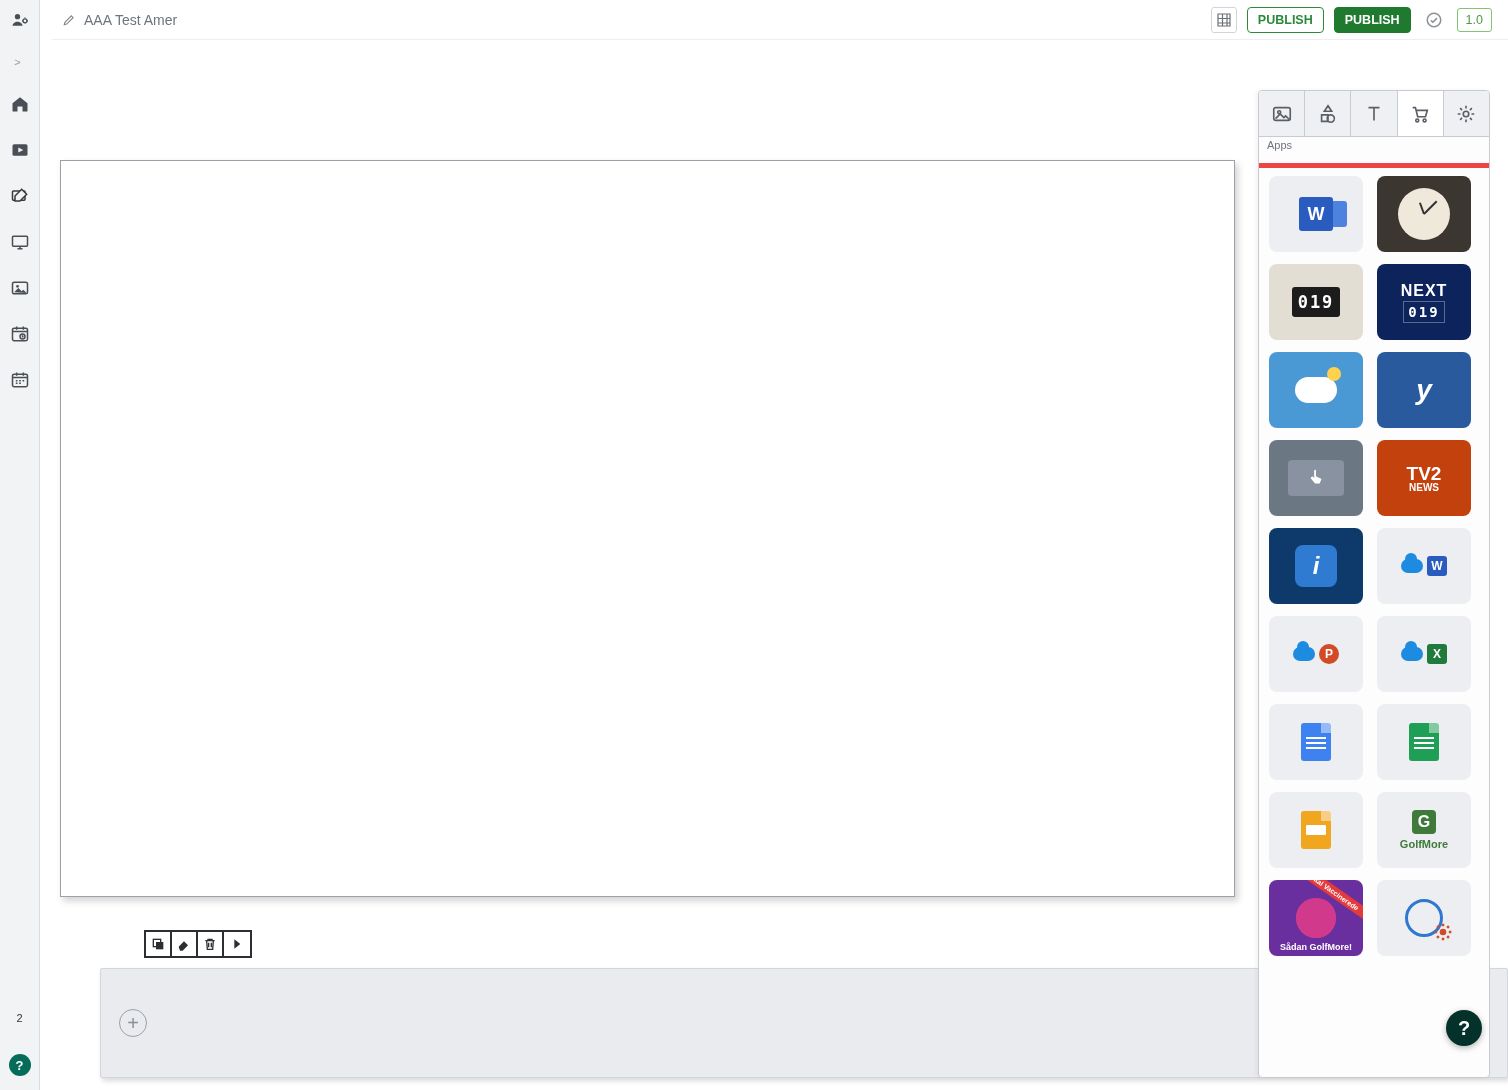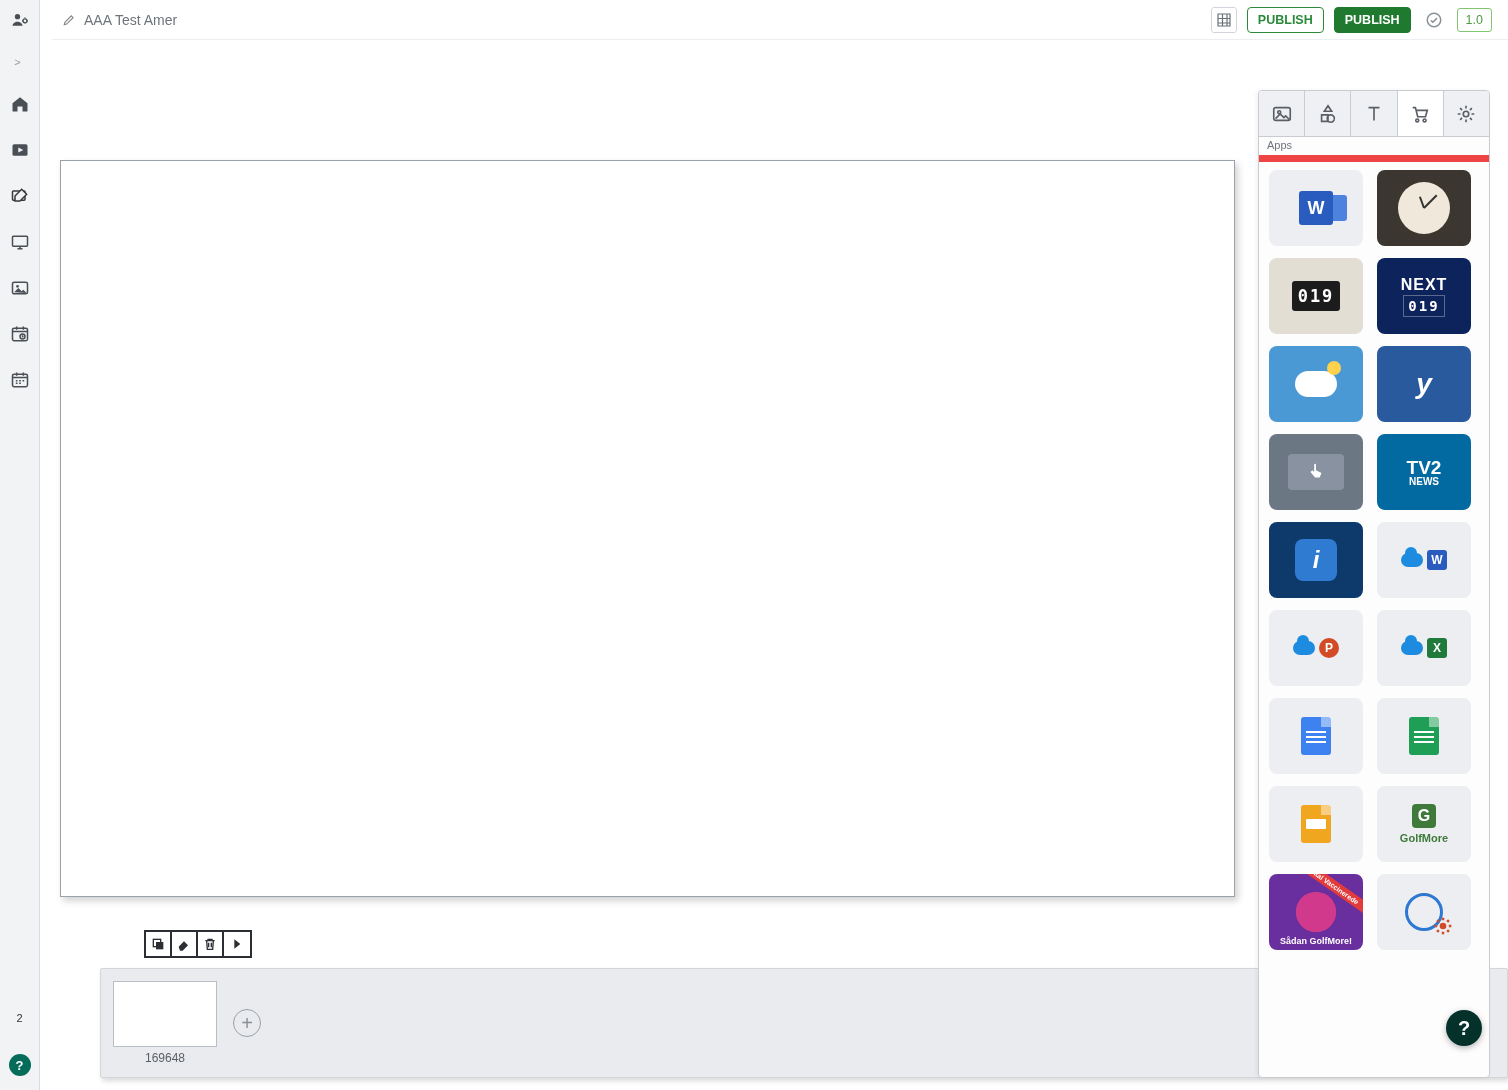--- a/index.html
+++ b/index.html
@@ -73,21 +73,21 @@
   border:1px solid #c8ccd1; border-radius:4px; background:#fdfdfe;
   box-shadow:-2px 0 4px rgba(0,0,0,.05);
   display:flex; flex-direction:column;
   overflow:hidden;
 }
 .sp-tabs { height:46px; display:flex; border-bottom:1px solid #c8ccd1; }
 .sp-tab { flex:1; display:flex; align-items:center; justify-content:center; border-right:1px solid #c8ccd1; background:#eef0f3; color:#5a5f66; cursor:pointer;}
 .sp-tab:last-child{border-right:none;}
 .sp-tab.active{ background:#fff;}
 .sp-tab svg{width:22px;height:22px;}
-.sp-label { font-size:11px; color:#6e747b; padding:2px 8px 4px; border-bottom:7px solid #ef4444;}
+.sp-label { font-size:11px; color:#6e747b; padding:2px 8px 12px; border-bottom:5px solid #ef4444;}
 .sp-body { flex:1; overflow-y:auto; padding:8px 8px 8px 10px; position:relative;}
 .sp-body::-webkit-scrollbar{width:10px;}
 .sp-body::-webkit-scrollbar-thumb{background:#b9bec4;border-radius:5px;}
 .app-grid { display:grid; grid-template-columns: repeat(2, 94px); gap:12px 14px; }
 .app-tile { width:94px; height:76px; border-radius:8px; display:flex; align-items:center; justify-content:center; font-weight:700; color:#fff; font-size:12px; text-align:center; cursor:grab; position:relative; overflow:hidden;}
 .app-tile.light { background:#eceef1; color:#333; }
 
 
 .t-word { background:#eceef1; }
 .t-word .wbox{width:34px;height:34px;background:#2a5cbf;color:#fff;display:flex;align-items:center;justify-content:center;font-size:18px;border-radius:3px;position:relative;}
@@ -104,21 +104,21 @@
 .t-weather{background:#4a98d4;}
 .t-weather .cloud{width:42px;height:26px;background:#fff;border-radius:20px;position:relative;}
 .t-weather .cloud::before{content:"";position:absolute;right:-4px;top:-10px;width:14px;height:14px;background:#ffd24d;border-radius:50%;}
 .t-yammer{background:#2a5a9e;}
 .t-yammer .y{font-size:28px;font-style:italic;}
 .t-touch{background:#6c7784;}
 .t-touch .scr{width:56px;height:36px;background:#8892a0;border-radius:4px;display:flex;align-items:center;justify-content:center;}
 .t-booking{background:#1e5b4e;flex-direction:column;line-height:1.1;}
 .t-booking .b1{font-size:13px;}
 .t-booking .b2{font-size:8px;opacity:.85;}
-.t-tv2{background:#0369a1;flex-direction:column;line-height:1;}
+.t-tv2{background:#c2410c;flex-direction:column;line-height:1;}
 .t-tv2 .l1{font-size:19px;font-weight:800;}
 .t-tv2 .l2{font-size:10px;font-weight:800;}
 .t-nt{background:#2b1a10;}
 .t-nt .disc{width:46px;height:46px;border-radius:50%;background:#fff;color:#2b1a10;display:flex;align-items:center;justify-content:center;font-style:italic;font-weight:800;}
 .t-info{background:#0d3a6b;}
 .t-info .sq{width:42px;height:42px;border-radius:8px;background:#2f7bd1;display:flex;align-items:center;justify-content:center;font-size:24px;font-style:italic;}
 .pair{display:flex;gap:4px;align-items:center;}
 .cloud-ic{width:22px;height:14px;background:#1c8be0;border-radius:10px;position:relative;}
 .cloud-ic::before{content:"";position:absolute;left:4px;top:-6px;width:12px;height:12px;background:#1c8be0;border-radius:50%;}
 .badge-sq{width:20px;height:20px;border-radius:3px;display:flex;align-items:center;justify-content:center;font-size:12px;font-weight:800;color:#fff;}
@@ -251,24 +251,20 @@
         </svg>
       </div>
     <div class="tbtn">
         <svg viewBox="0 0 24 24" fill="#2b2f33">
           <path d="M8 5l9 7-9 7z"></path>
         </svg>
       </div>
   </div>
 
   <div class="thumb-strip">
-    <div class="thumb">
-      <div class="frame"></div>
-      <div class="caption">169648</div>
-    </div>
     <div class="add-thumb">+</div>
   </div>
 
   <div class="side-panel">
     <div class="sp-tabs">
       <div class="sp-tab">
           <svg viewBox="0 0 24 24" fill="none" stroke="#5a5f66" stroke-width="1.8">
             <rect x="3" y="5" width="18" height="14" rx="2"></rect>
             <circle cx="9" cy="10" r="1.6"></circle>
             <path d="M5 17l5-5 4 4 2-2 4 4"></path>

